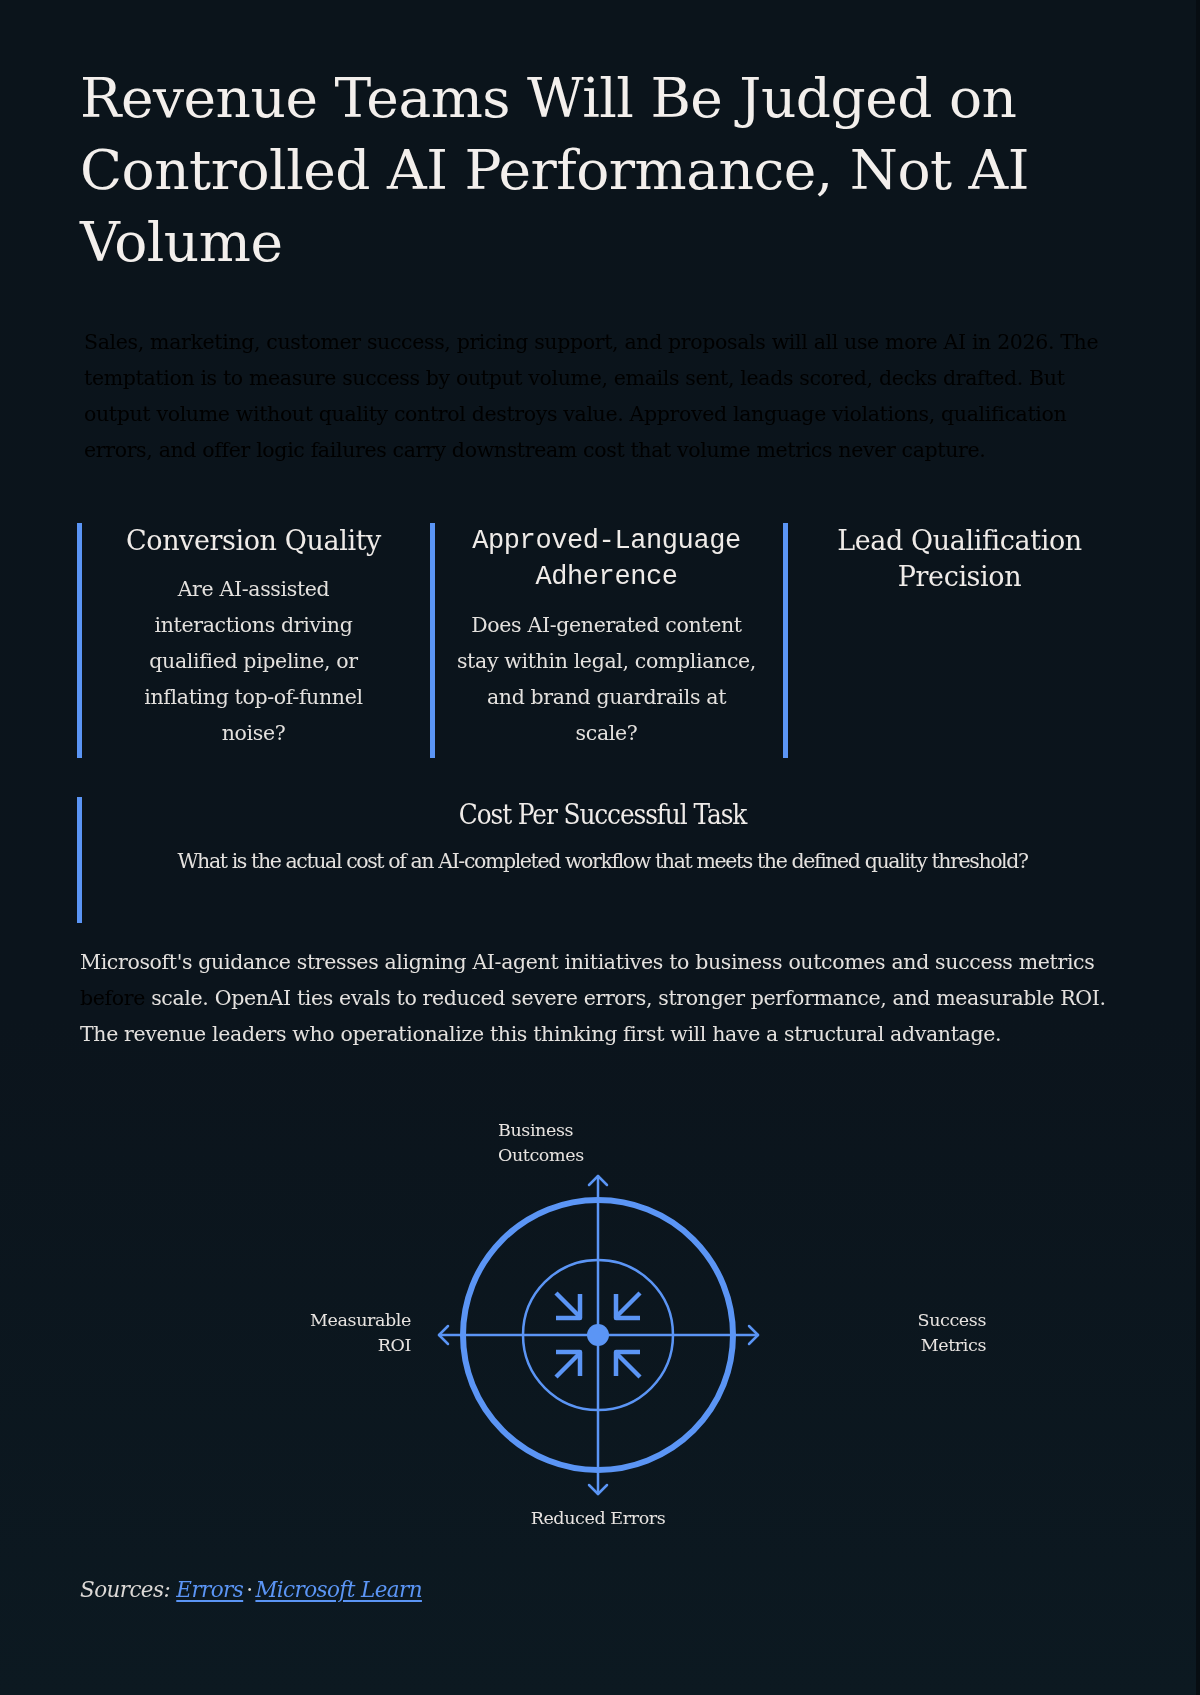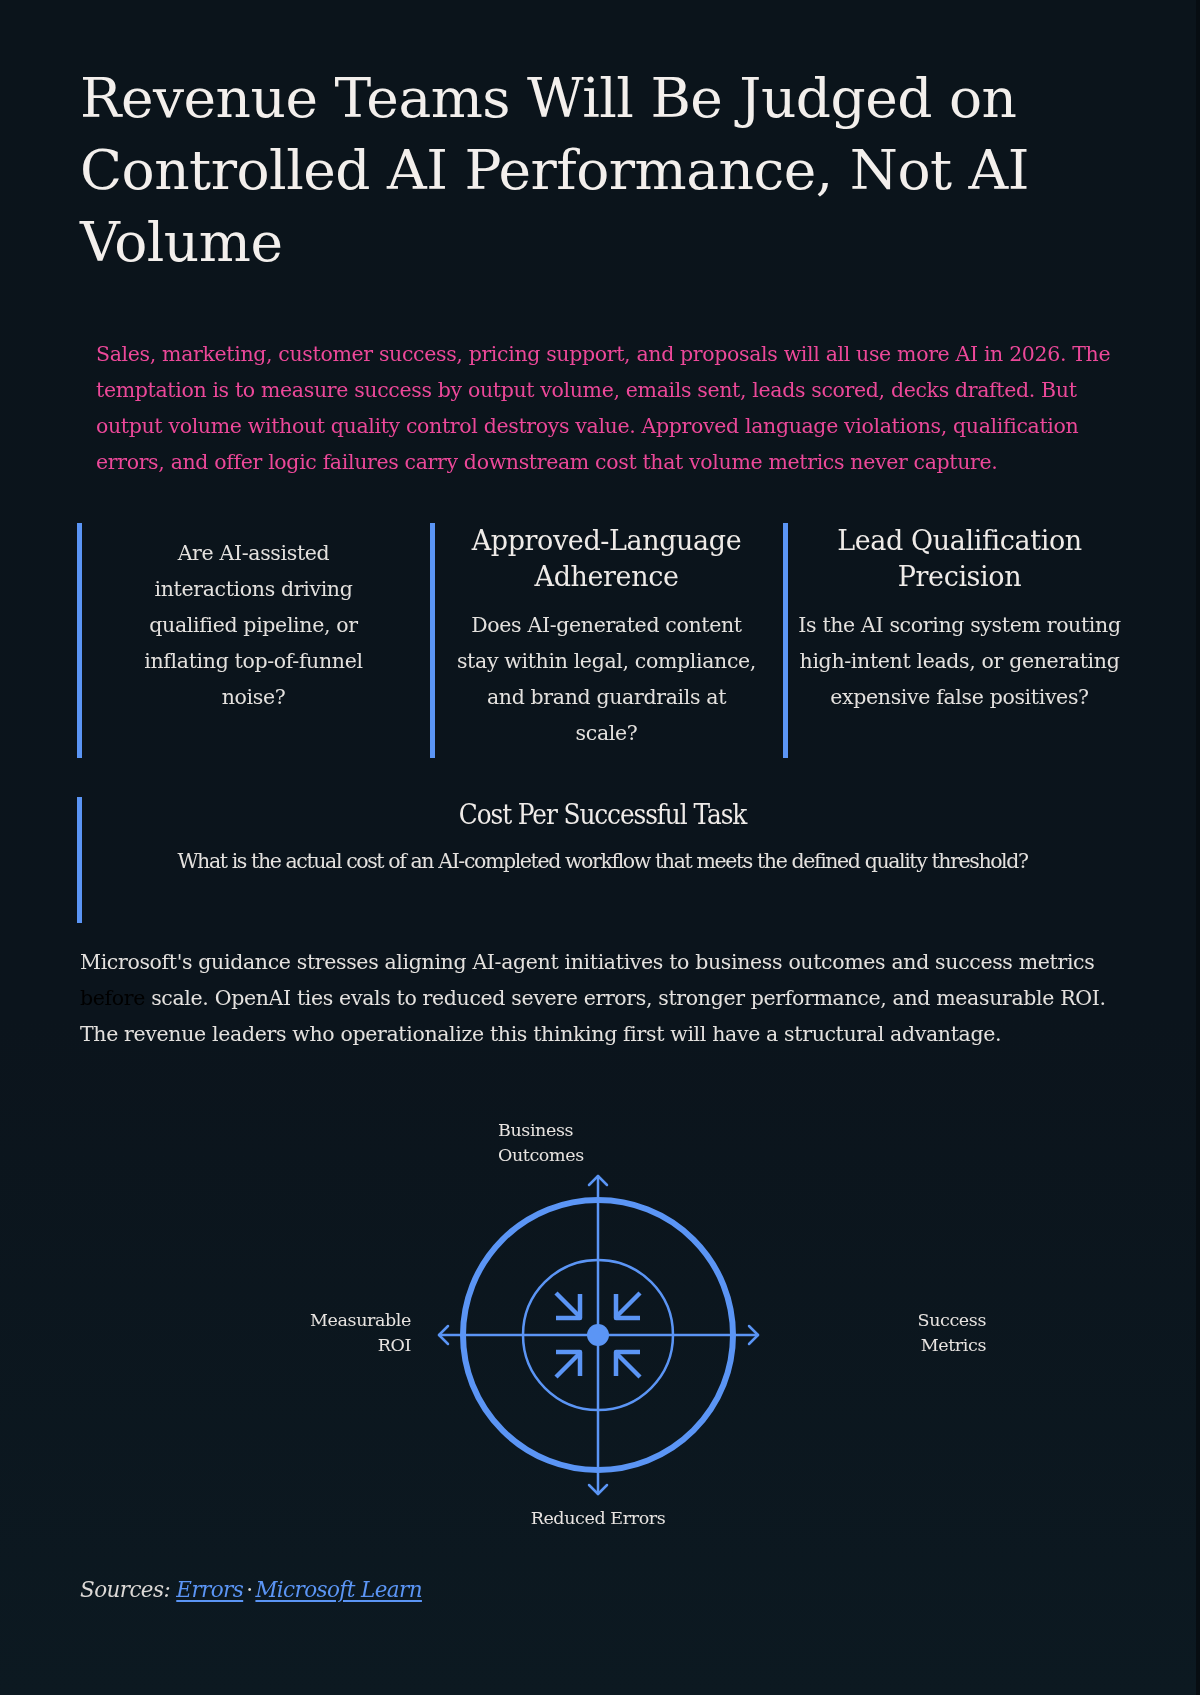--- a/index.html
+++ b/index.html
@@ -31,24 +31,24 @@
       line-height: 72px;
       font-weight: normal;
       color: #f3efec;
       letter-spacing: -0.5px;
     }
     .intro {
       position: absolute;
       left: 0;
       top: 320px;
       width: 1040px;
-      margin: 16px;
-      font-size: 20.5px;
-      line-height: 36px;
-      color: #ec4899;
+      margin: 4px;
+      font-size: 20.5px;
+      line-height: 36px;
+      color: #000000;
       letter-spacing: -0.35px;
     }
     .cards {
       position: absolute;
       left: -3px;
       top: 523px;
       width: 1046px;
       height: 235px;
       display: flex;
       justify-content: space-between;
@@ -192,29 +192,29 @@
 </head>
 <body>
 
 <div class="page">
   <h1 class="title">Revenue Teams Will Be Judged on Controlled AI Performance, Not AI Volume</h1>
 
   <p class="intro">Sales, marketing, customer success, pricing support, and proposals will all use more AI in 2026. The temptation is to measure success by output volume, emails sent, leads scored, decks drafted. But output volume without quality control destroys value. Approved language violations, qualification errors, and offer logic failures carry downstream cost that volume metrics never capture.</p>
 
   <div class="cards">
     <div class="card">
+      <h3 class="card-title">Conversion Quality</h3>
       <p class="card-body" style="padding: 0 30px;">Are AI-assisted interactions driving qualified pipeline, or inflating top-of-funnel noise?</p>
     </div>
     <div class="card">
-      <h3 class="card-title" style="padding: 0 20px;">Approved-Language Adherence</h3>
+      <h3 class="card-title" style="padding: 0 20px; font-family: Liberation Mono, monospace;">Approved-Language Adherence</h3>
       <p class="card-body" style="padding: 0 10px;">Does AI-generated content stay within legal, compliance, and brand guardrails at scale?</p>
     </div>
     <div class="card">
       <h3 class="card-title" style="padding: 0 20px;">Lead Qualification Precision</h3>
-      <p class="card-body" style="padding: 0 0;">Is the AI scoring system routing high-intent leads, or generating expensive false positives?</p>
     </div>
   </div>
 
   <div class="wide-card">
     <h3 class="card-title">Cost Per Successful Task</h3>
     <p class="card-body" style="padding: 0 40px;">What is the actual cost of an AI-completed workflow that meets the defined quality threshold?</p>
   </div>
 
   <p class="outro"><span>Microsoft's guidance stresses aligning AI-agent initiatives to business outcomes and success metrics </span><b>before</b><span> scale. OpenAI ties evals to reduced severe errors, stronger performance, and measurable ROI. The revenue leaders who operationalize this thinking first will have a structural advantage.</span></p>
 

